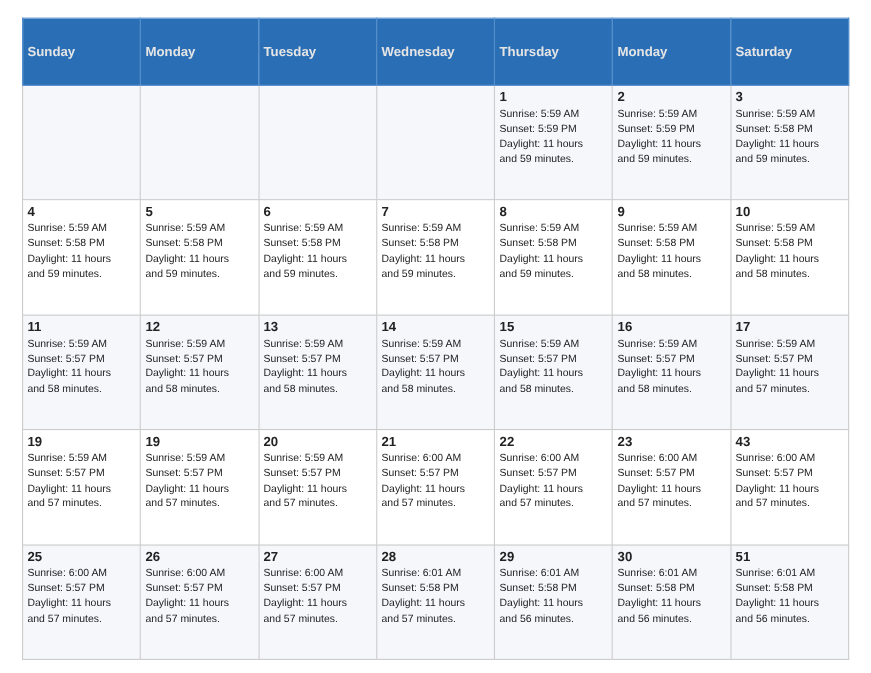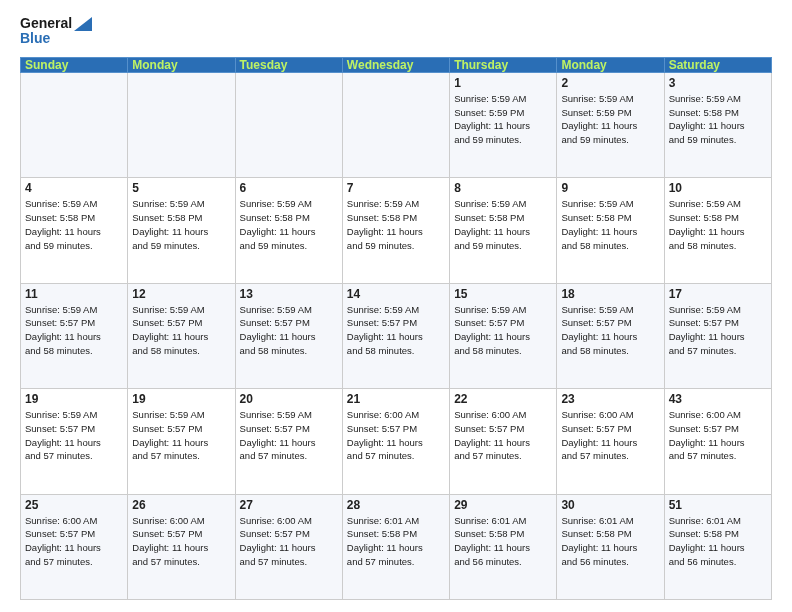--- a/index.html
+++ b/index.html
@@ -43,24 +43,24 @@
     }
     .calendar {
       flex: 1;
       border: 1px solid #ccc;
       border-collapse: collapse;
       width: 100%;
       table-layout: fixed;
     }
     .calendar th {
       background: #2a6eb5;
-      color: #bef264;
+      color: #e5e5e5;
       font-size: 12px;
       font-weight: bold;
-      padding: 0 4px;
+      padding: 23px 4px;
       text-align: left;
       border: 1px solid #5590cc;
     }
     .calendar td {
       border: 1px solid #ccc;
       vertical-align: top;
       padding: 3px 4px;
       font-size: 10px;
       color: #222;
       background: #fff;
@@ -84,37 +84,20 @@
       color: #222;
     }
     .empty {
       background: #f5f7fb !important;
     }
   </style>
 </head>
 <body>
 
 <div class="page">
-  <div class="header">
-    <div class="logo">
-    <div style="display:flex;flex-direction:column;align-items:flex-start;line-height:1.1;">
-      <div style="display:flex;align-items:center;">
-        <span style="font-size:14px;font-weight:bold;color:#1a1a1a;">General</span>
-        <svg width="18" height="14" viewBox="0 0 18 14" style="margin-left:2px;">
-          <polygon points="0,14 18,0 18,14" fill="#2a6eb5"></polygon>
-        </svg>
-      </div>
-      <span style="font-size:14px;font-weight:bold;color:#2a6eb5;">Blue</span>
-    </div>
-  </div>
-    <div class="title-block">
-      <div class="month-title"></div>
-      <div class="location"></div>
-    </div>
-  </div>
 
   <table class="calendar">
     <thead>
       <tr>
       <th>Sunday</th>
           <th>Monday</th>
           <th>Tuesday</th>
           <th>Wednesday</th>
           <th>Thursday</th>
           <th>Monday</th>
@@ -185,21 +168,21 @@
           </td>
           <td>
             <span class="day-num">14</span>
             <div class="day-info">Sunrise: 5:59 AM<br>Sunset: 5:57 PM<br>Daylight: 11 hours<br>and 58 minutes.</div>
           </td>
           <td>
             <span class="day-num">15</span>
             <div class="day-info">Sunrise: 5:59 AM<br>Sunset: 5:57 PM<br>Daylight: 11 hours<br>and 58 minutes.</div>
           </td>
           <td>
-            <span class="day-num">18</span>
+            <span class="day-num">16</span>
             <div class="day-info">Sunrise: 5:59 AM<br>Sunset: 5:57 PM<br>Daylight: 11 hours<br>and 58 minutes.</div>
           </td>
           <td>
             <span class="day-num">17</span>
             <div class="day-info">Sunrise: 5:59 AM<br>Sunset: 5:57 PM<br>Daylight: 11 hours<br>and 57 minutes.</div>
           </td>
         </tr>
         <tr>
           <td>
             <span class="day-num">19</span>

